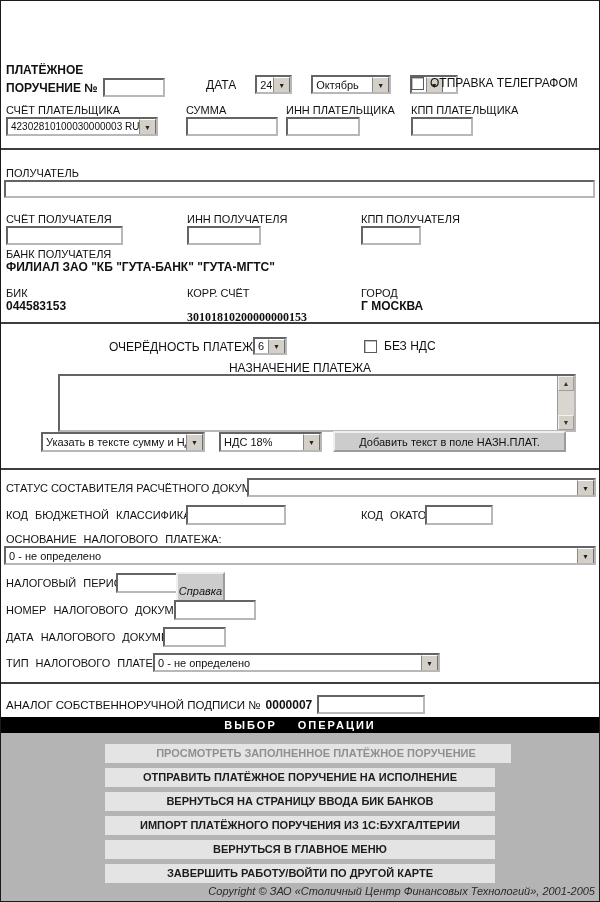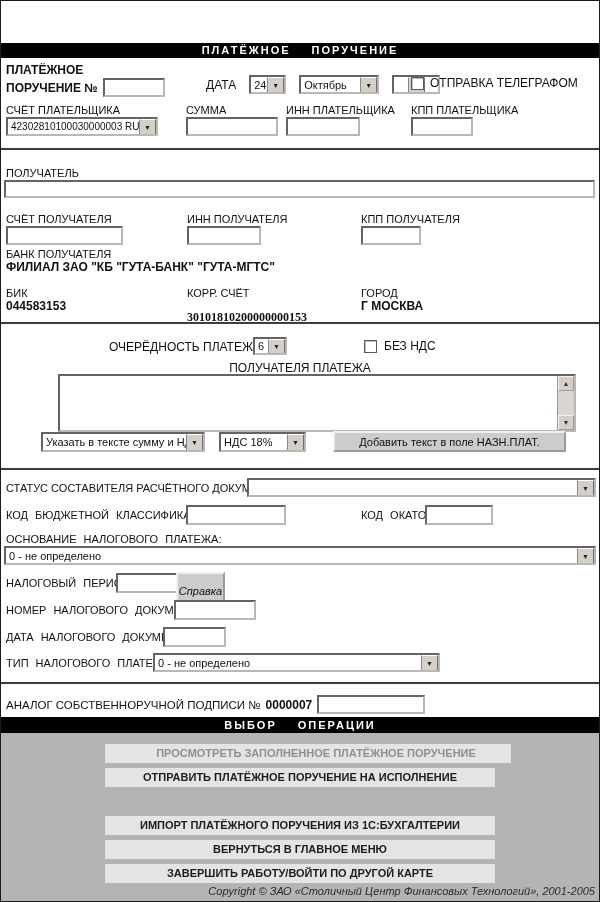--- a/index.html
+++ b/index.html
@@ -49,30 +49,29 @@
          white-space:nowrap;cursor:default;}
   .opbtn.disabled{color:#8f8f8f;padding-left:16px;}
   .footer{position:absolute;right:4px;top:884px;font-size:11px;font-style:italic;color:#2a2a2a;white-space:nowrap;}
   .flexrow{display:flex;align-items:center;}
 </style>
 </head>
 <body>
 
 <div id="page">
 
-  <div class="abs blackbar" style="top:42px;">ПЛАТЁЖНОЕ ПОРУЧЕНИЕ</div>
 
   <div class="abs" style="left:5px;top:62px;">
     <div class="blbl">ПЛАТЁЖНОЕ</div>
     <div class="flexrow" style="margin-top:1px;">
       <span class="blbl">ПОРУЧЕНИЕ №</span>
       <span class="tb" style="width:62px;margin-left:5px;display:inline-block;"></span>
     </div>
   </div>
-  <div class="abs flexrow" style="left:205px;top:74px;gap:13px;">
+  <div class="abs flexrow" style="left:205px;top:74px;gap:19px;">
     <span class="lbl12">ДАТА</span>
     <span class="sel" style="width:37px;">
       <span class="txt">24</span>
       <span class="arrowbtn">▼</span>
     </span>
     <span class="sel" style="width:80px;">
       <span class="txt">Октябрь</span>
       <span class="arrowbtn">▼</span>
     </span>
     <span class="sel" style="width:48px;flex-direction:column;">
@@ -123,33 +122,33 @@
   <div class="abs lbl12" style="left:108px;top:339px;">ОЧЕРЁДНОСТЬ ПЛАТЕЖА</div>
   <div class="abs sel" style="left:252px;top:336px;width:34px;height:18px;">
     <span class="txt">6</span>
     <span class="arrowbtn">▼</span>
   </div>
   <div class="abs flexrow" style="left:363px;top:338px;gap:7px;">
     <span class="cb"></span>
     <span class="lbl12">БЕЗ НДС</span>
   </div>
 
-  <div class="abs lbl12" style="left:0;top:360px;width:598px;text-align:center;">ПОЛУЧАТЕЛЯ ПЛАТЕЖА</div>
+  <div class="abs lbl12" style="left:0;top:360px;width:598px;text-align:center;">НАЗНАЧЕНИЕ ПЛАТЕЖА</div>
   <div class="abs ta" style="left:57px;top:373px;width:518px;height:58px;">
     <div class="scroll">
       <div class="sbtn">▲</div>
       <div class="sbtn">▼</div>
     </div>
   </div>
 
   <div class="abs sel" style="left:40px;top:431px;width:164px;height:20px;">
     <span class="txt">Указать в тексте сумму и НДС</span>
     <span class="arrowbtn">▼</span>
   </div>
-  <div class="abs sel" style="left:218px;top:431px;width:87px;height:20px;">
+  <div class="abs sel" style="left:218px;top:431px;width:103px;height:20px;">
     <span class="txt">НДС 18%</span>
     <span class="arrowbtn">▼</span>
   </div>
   <div class="abs winbtn" style="left:332px;top:430px;width:233px;height:21px;">Добавить текст в поле НАЗН.ПЛАТ.</div>
 
   <div class="abs hr" style="top:467px;"></div>
 
   <div class="abs lbl" style="left:5px;top:481px;">СТАТУС СОСТАВИТЕЛЯ РАСЧЁТНОГО ДОКУМЕНТА:</div>
   <div class="abs sel" style="left:246px;top:477px;width:349px;">
     <span class="txt"></span>
@@ -188,19 +187,20 @@
   <div class="abs flexrow" style="left:5px;top:694px;gap:5px;">
     <span class="lbl" style="font-size:11.5px;">АНАЛОГ СОБСТВЕННОРУЧНОЙ ПОДПИСИ №</span>
     <span class="blbl">0000007</span>
     <span class="tb" style="width:108px;display:inline-block;"></span>
   </div>
 
   <div class="abs blackbar" style="top:716px;height:16px;line-height:16px;">ВЫБОР ОПЕРАЦИИ</div>
   <div class="abs ops-area"></div>
   <div class="opbtn disabled" style="top:743px;">ПРОСМОТРЕТЬ ЗАПОЛНЕННОЕ ПЛАТЁЖНОЕ ПОРУЧЕНИЕ</div>
   <div class="opbtn" style="top:767px;">ОТПРАВИТЬ ПЛАТЁЖНОЕ ПОРУЧЕНИЕ НА ИСПОЛНЕНИЕ</div>
+  <div class="opbtn" style="top:791px;">ВЕРНУТЬСЯ НА СТРАНИЦУ ВВОДА БИК БАНКОВ</div>
   <div class="opbtn" style="top:815px;">ИМПОРТ ПЛАТЁЖНОГО ПОРУЧЕНИЯ ИЗ 1С:БУХГАЛТЕРИИ</div>
   <div class="opbtn" style="top:839px;">ВЕРНУТЬСЯ В ГЛАВНОЕ МЕНЮ</div>
   <div class="opbtn" style="top:863px;">ЗАВЕРШИТЬ РАБОТУ/ВОЙТИ ПО ДРУГОЙ КАРТЕ</div>
 
   <div class="footer">Copyright © ЗАО «Столичный Центр Финансовых Технологий», 2001-2005</div>
 
 </div>
 
 </body></html>

